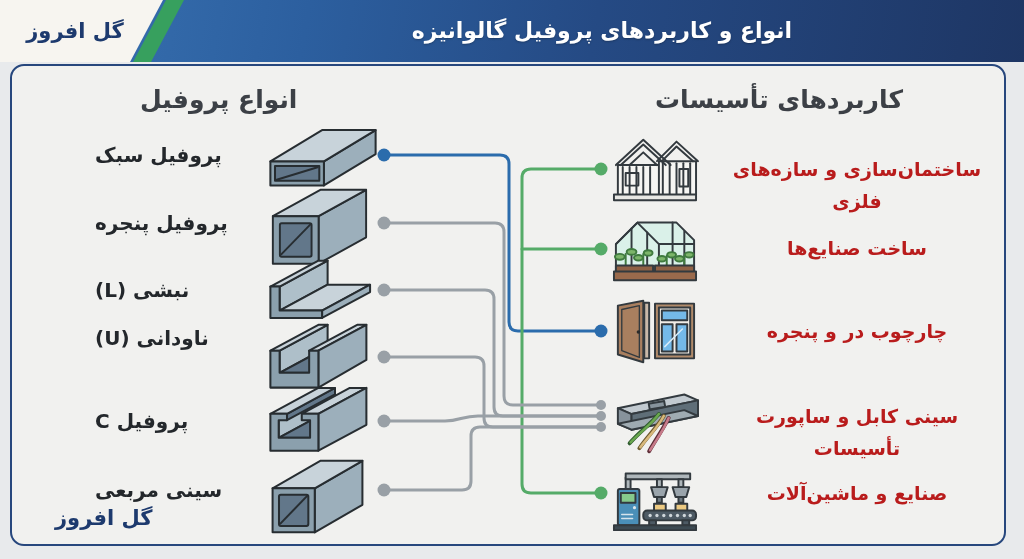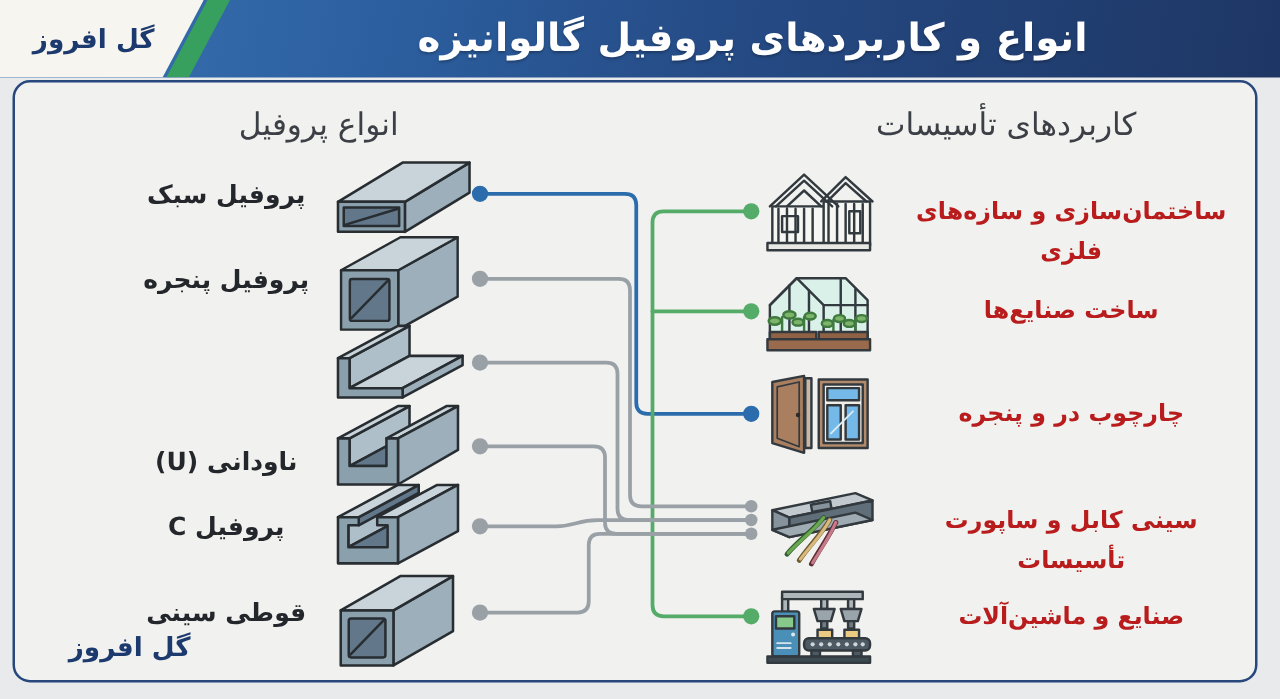--- a/index.html
+++ b/index.html
@@ -10,36 +10,36 @@
   .header{position:absolute;left:0;top:0;width:1024px;height:62px;
     background:linear-gradient(100deg,#3a74b4 0%,#2c5f9f 30%,#254a84 58%,#1e3664 100%);}
   .badge{position:absolute;left:0;top:0;width:200px;height:62px;}
   .badge-white{position:absolute;left:0;top:0;width:200px;height:62px;background:#f7f5f0;
     clip-path:polygon(0 0,163px 0,130px 100%,0 100%);}
   .badge-stripe{position:absolute;left:0;top:0;width:200px;height:62px;background:#37a05e;
     clip-path:polygon(166px 0,184px 0,151px 100%,133px 100%);}
   .badge-text{position:absolute;left:14px;top:0;width:122px;height:62px;line-height:62px;
     text-align:center;direction:rtl;color:#1d3a6e;font-weight:bold;font-size:21px;}
   .header-title{position:absolute;left:210px;right:30px;top:0;height:62px;line-height:62px;
-    text-align:center;direction:rtl;color:#ffffff;font-weight:bold;font-size:31px;
+    text-align:center;direction:rtl;color:#ffffff;font-weight:bold;font-size:22px;
     text-shadow:0 1px 2px rgba(0,0,0,.25);}
 
   
   .card{position:absolute;left:10px;top:64px;width:996px;height:482px;background:#f1f1ef;
     border:2px solid #27477d;border-radius:14px;box-sizing:border-box;}
 
-  .col-title{position:absolute;height:32px;line-height:32px;text-align:center;direction:rtl;
-    color:#3c4046;font-weight:normal;font-size:25px;}
+  .col-title{position:absolute;height:32px;line-height:32px;text-align:left;direction:rtl;
+    color:#3c4046;font-weight:bold;font-size:25px;}
   #types-title{left:140px;top:84px;width:230px;}
   #apps-title{left:655px;top:84px;width:300px;}
 
   .connector-layer{position:absolute;left:0;top:0;width:1024px;height:559px;pointer-events:none;}
 
   .p-label{position:absolute;left:95px;width:172px;height:30px;line-height:30px;
-    text-align:center;direction:rtl;color:#23272b;font-weight:bold;font-size:20px;}
+    text-align:left;direction:rtl;color:#23272b;font-weight:bold;font-size:20px;}
   .p-art{position:absolute;left:263px;width:120px;height:88px;}
   .p-art svg{width:100%;height:100%;}
 
   .a-icon{position:absolute;left:606px;width:98px;height:86px;}
   .a-icon svg{width:100%;height:100%;}
   .a-label{position:absolute;left:712px;width:290px;height:32px;line-height:32px;
     text-align:center;direction:rtl;color:#b91c1c;font-weight:bold;font-size:19px;}
 
   .footer-brand{position:absolute;left:55px;top:503px;height:30px;line-height:30px;
     direction:rtl;color:#1d3a6e;font-weight:bold;font-size:21px;}
@@ -114,33 +114,34 @@
       <g class="steel">
         <polygon points="60,40 114,10 114,64 60,94" fill="#9cafbb"></polygon>
         <polygon points="8,40 60,40 114,10 62,10" fill="#c8d3da"></polygon>
         <polygon points="8,40 60,40 60,94 8,94" fill="#8ba0ad"></polygon>
         <rect x="16" y="48" width="36" height="38" rx="2" fill="#62778a"></rect>
         <line x1="17" y1="84" x2="51" y2="49"></line>
       </g>
     </svg>
   </div>
 
+  <div class="p-label" style="top:275px">نبشی (L)</div>
   <div class="p-art" style="top:249px">
     <svg viewBox="0 0 130 86">
       <g class="steel">
         <polygon points="18,36 18,62 70,34 70,8" fill="#aebfc9"></polygon>
         <polygon points="18,62 64,62 116,34 70,34" fill="#c8d3da"></polygon>
         <polygon points="8,36 18,36 70,8 60,8" fill="#c8d3da"></polygon>
         <polygon points="64,62 116,34 116,42 64,70" fill="#9cafbb"></polygon>
         <polygon points="8,36 18,36 18,62 64,62 64,70 8,70" fill="#8ba0ad"></polygon>
       </g>
     </svg>
   </div>
 
-  <div class="p-label" style="top:354px">ناودانی (U)</div>
+  <div class="p-label" style="top:323px">ناودانی (U)</div>
   <div class="p-art" style="top:315px">
     <svg viewBox="0 0 130 86">
       <g class="steel">
         <polygon points="18,34 18,58 70,30 70,6" fill="#aebfc9"></polygon>
         <polygon points="18,58 50,58 102,30 70,30" fill="#62778a"></polygon>
         <polygon points="8,34 18,34 70,6 60,6" fill="#c8d3da"></polygon>
         <polygon points="50,34 60,34 112,6 102,6" fill="#c8d3da"></polygon>
         <polygon points="60,34 112,6 112,44 60,74" fill="#9cafbb"></polygon>
         <polygon points="8,34 18,34 18,58 50,58 50,34 60,34 60,74 8,74" fill="#8ba0ad"></polygon>
       </g>
@@ -155,21 +156,21 @@
         <polygon points="17,62 51,62 103,34 69,34" fill="#62778a"></polygon>
         <polygon points="26,36 26,43 78,15 78,8" fill="#62778a"></polygon>
         <polygon points="8,36 26,36 78,8 60,8" fill="#c8d3da"></polygon>
         <polygon points="42,36 60,36 112,8 94,8" fill="#c8d3da"></polygon>
         <polygon points="60,36 112,8 112,48 60,76" fill="#9cafbb"></polygon>
         <polygon points="8,36 26,36 26,43 17,43 17,62 51,62 51,43 42,43 42,36 60,36 60,76 8,76" fill="#8ba0ad"></polygon>
       </g>
     </svg>
   </div>
 
-  <div class="p-label" style="top:475px">قوطی سینی</div>
+  <div class="p-label" style="top:475px">سینی مربعی</div>
   <div class="p-art" style="top:448px">
     <svg viewBox="0 0 130 96">
       <g class="steel">
         <polygon points="56,44 108,14 108,62 56,92" fill="#9cafbb"></polygon>
         <polygon points="10,44 56,44 108,14 62,14" fill="#c8d3da"></polygon>
         <polygon points="10,44 56,44 56,92 10,92" fill="#8ba0ad"></polygon>
         <rect x="17" y="51" width="32" height="34" rx="2" fill="#62778a"></rect>
         <line x1="18" y1="83" x2="48" y2="52"></line>
       </g>
     </svg>

